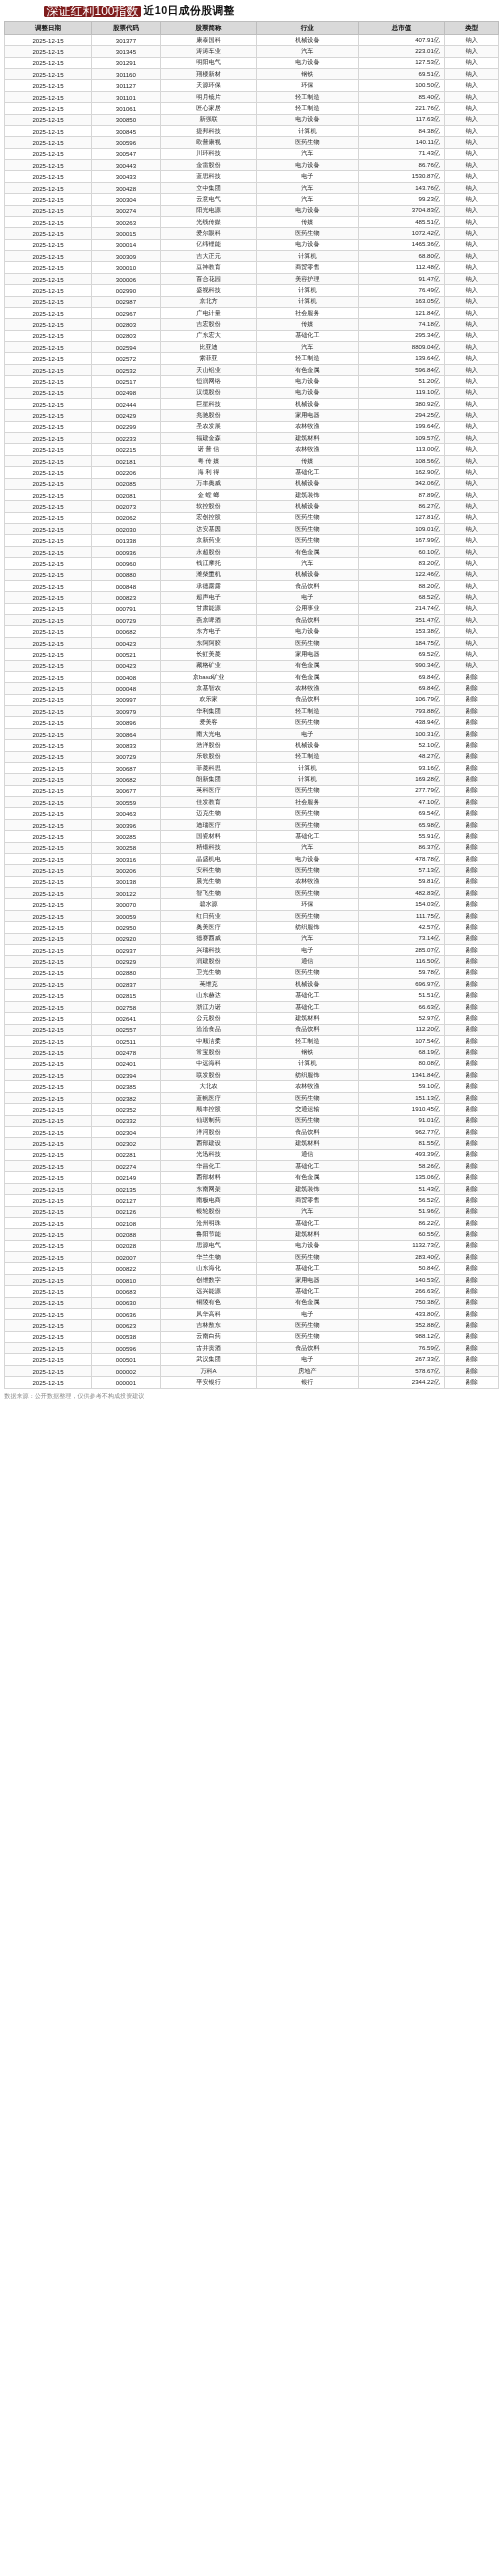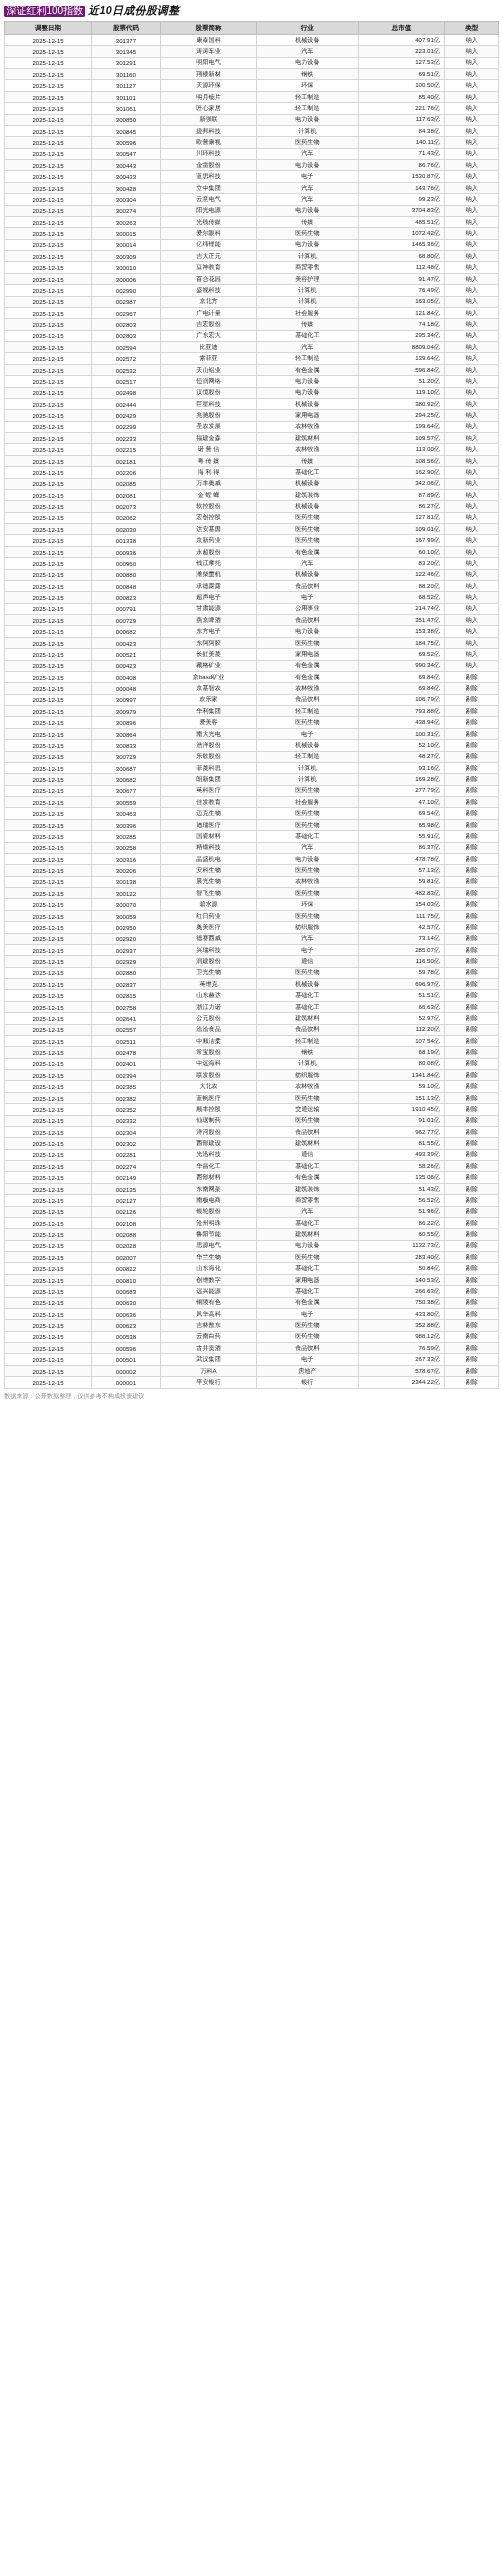--- a/index.html
+++ b/index.html
@@ -1,20 +1,20 @@
 <!DOCTYPE html>
 <html style="font-size:11.5px"><head>
 <meta charset="utf-8">
 <style>
   html,body{margin:0;padding:0;background:#ffffff;}
   body{width:504px;font-family:"Liberation Sans","DejaVu Sans",sans-serif;color:#222;}
   .page{width:504px;box-sizing:border-box;padding:0;}
   .title-row{display:flex;align-items:center;padding:4.3px 4.3px 2.9px 4.3px;gap:2.9px;}
-  .tag{background:#701a75;color:#ffffff;font-size:10px;line-height:10px;padding:0.7px 2.2px;border-radius:1.4px;white-space:nowrap;}
-  .title-main{font-size:10.8px;font-weight:bold;color:#111;letter-spacing:0.4px;font-style:italic;}
+  .tag{background:#7f1d1d;color:#ffffff;font-size:12px;line-height:10px;padding:0.7px 2.2px;border-radius:1.4px;white-space:nowrap;margin-left:40px;}
+  .title-main{font-size:10.8px;font-weight:bold;color:#111;letter-spacing:0.4px;}
   table{border-collapse:collapse;width:495px;margin:0 4.3px;table-layout:fixed;}
   thead th{background:#d9d9d9;border:0.7px solid #bdbdbd;font-size:6.5px;font-weight:bold;color:#111;padding:1.4px 1.4px;text-align:center;white-space:nowrap;}
   tbody td{border:0.7px solid #d6d6d6;font-size:6.1px;color:#222;padding:0.7px 1.4px;text-align:center;white-space:nowrap;overflow:hidden;text-overflow:ellipsis;}
   tbody tr:nth-child(even){background:#fafafa;}
   col.c0{width:56px;}
   col.c1{width:45px;}
   col.c2{width:62px;}
   col.c3{width:66px;}
   col.c4{width:56px;}
   col.c5{width:35px;}

